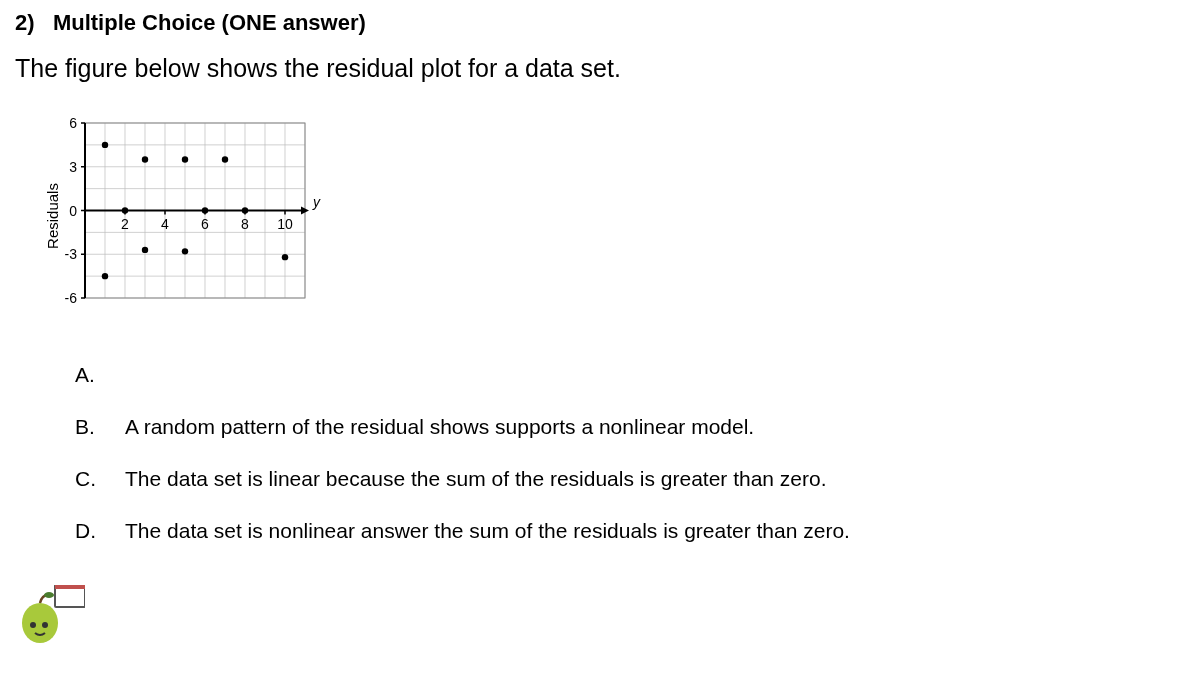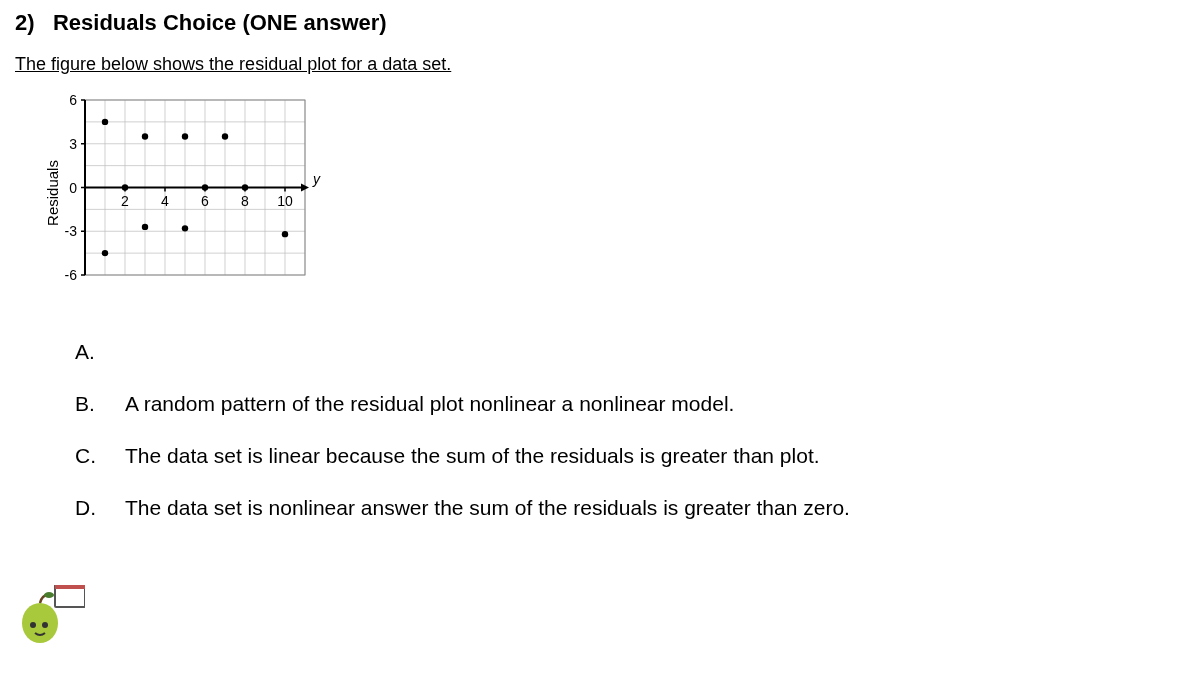--- a/index.html
+++ b/index.html
@@ -11,23 +11,22 @@
     background: #fff;
     width: 1200px;
     box-sizing: border-box;
   }
   .q-header {
     font-weight: bold;
     font-size: 22px;
     margin-bottom: 18px;
   }
   .q-stem {
-    font-size: 18px;
-    margin-bottom: 15px;
-    text-decoration: underline;
+    font-size: 25px;
+    margin-bottom: 30px;
   }
   .plot-wrap {
     position: relative;
     margin-left: 35px;
     width: 280px;
     margin-bottom: 45px;
   }
   .ylabel {
     position: absolute;
     left: -30px;
@@ -59,21 +58,21 @@
     min-height: 640px;
   }
 </style>
 </head>
 <body>
 
 <div class="page">
 
   <div class="q-header">
     <span>2)</span>&nbsp;&nbsp;
-    <span>Residuals Choice (ONE answer)</span>
+    <span>Multiple Choice (ONE answer)</span>
   </div>
 
   <div class="q-stem">The figure below shows the residual plot for a data set.</div>
 
   <div class="plot-wrap">
     <div class="ylabel">Residuals</div>
     <svg id="plot-svg" width="280" height="200">
         <line x1="55" y1="185" x2="55" y2="10" stroke="#bbb" stroke-width="0.7"></line>
         <line x1="75" y1="185" x2="75" y2="10" stroke="#bbb" stroke-width="0.7"></line>
         <line x1="95" y1="185" x2="95" y2="10" stroke="#bbb" stroke-width="0.7"></line>
@@ -132,25 +131,25 @@
         <circle cx="235" cy="144.16666666666666" r="3.2" fill="#000"></circle>
       </svg>
   </div>
 
   <div class="options">
     <div class="option-row">
       <span class="option-letter">A.</span>
     </div>
     <div class="option-row">
       <span class="option-letter">B.</span>
-      <span>A random pattern of the residual plot nonlinear a nonlinear model.</span>
+      <span>A random pattern of the residual shows supports a nonlinear model.</span>
     </div>
     <div class="option-row">
       <span class="option-letter">C.</span>
-      <span>The data set is linear because the sum of the residuals is greater than plot.</span>
+      <span>The data set is linear because the sum of the residuals is greater than zero.</span>
     </div>
     <div class="option-row">
       <span class="option-letter">D.</span>
       <span>The data set is nonlinear answer the sum of the residuals is greater than zero.</span>
     </div>
   </div>
 
   <div class="mascot">
     <svg width="70" height="60">
       <rect x="40" y="0" width="30" height="22" fill="#fff" stroke="#555" stroke-width="2" rx="1"></rect>

